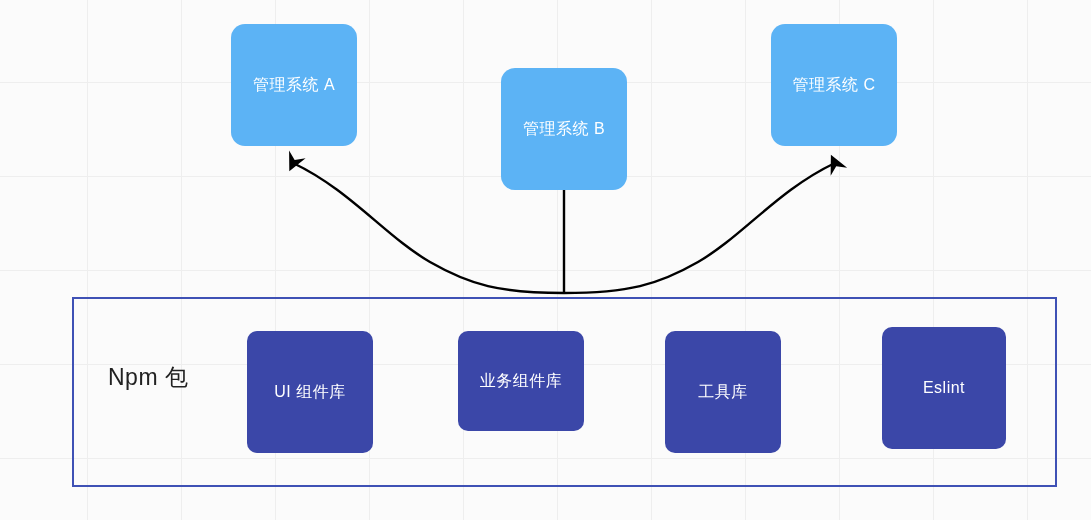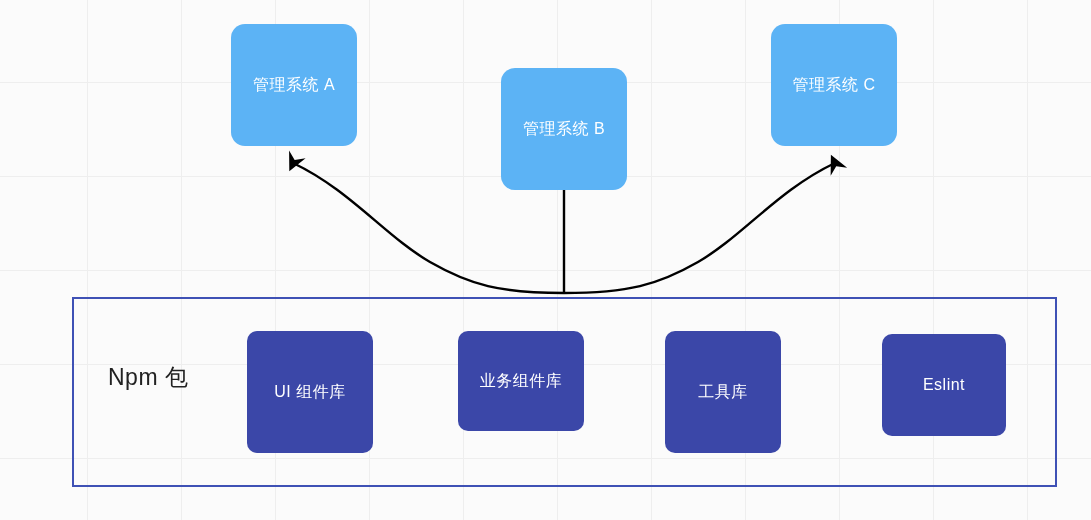--- a/index.html
+++ b/index.html
@@ -113,17 +113,17 @@
   </div>
 
   <div class="pkg-box" style="left:458px; top:331px; width:126px; height:100px;font-family:Liberation Mono, monospace;">
     <span>业务组件库</span>
   </div>
 
   <div class="pkg-box" style="left:665px; top:331px; width:116px; height:122px;">
     <span>工具库</span>
   </div>
 
-  <div class="pkg-box" style="left:882px; top:334px; width:124px; height:102px;">
+  <div class="pkg-box" style="left:882px; top:327px; width:124px; height:122px;">
     <span>Eslint</span>
   </div>
 
 </div>
 
 </body></html>

